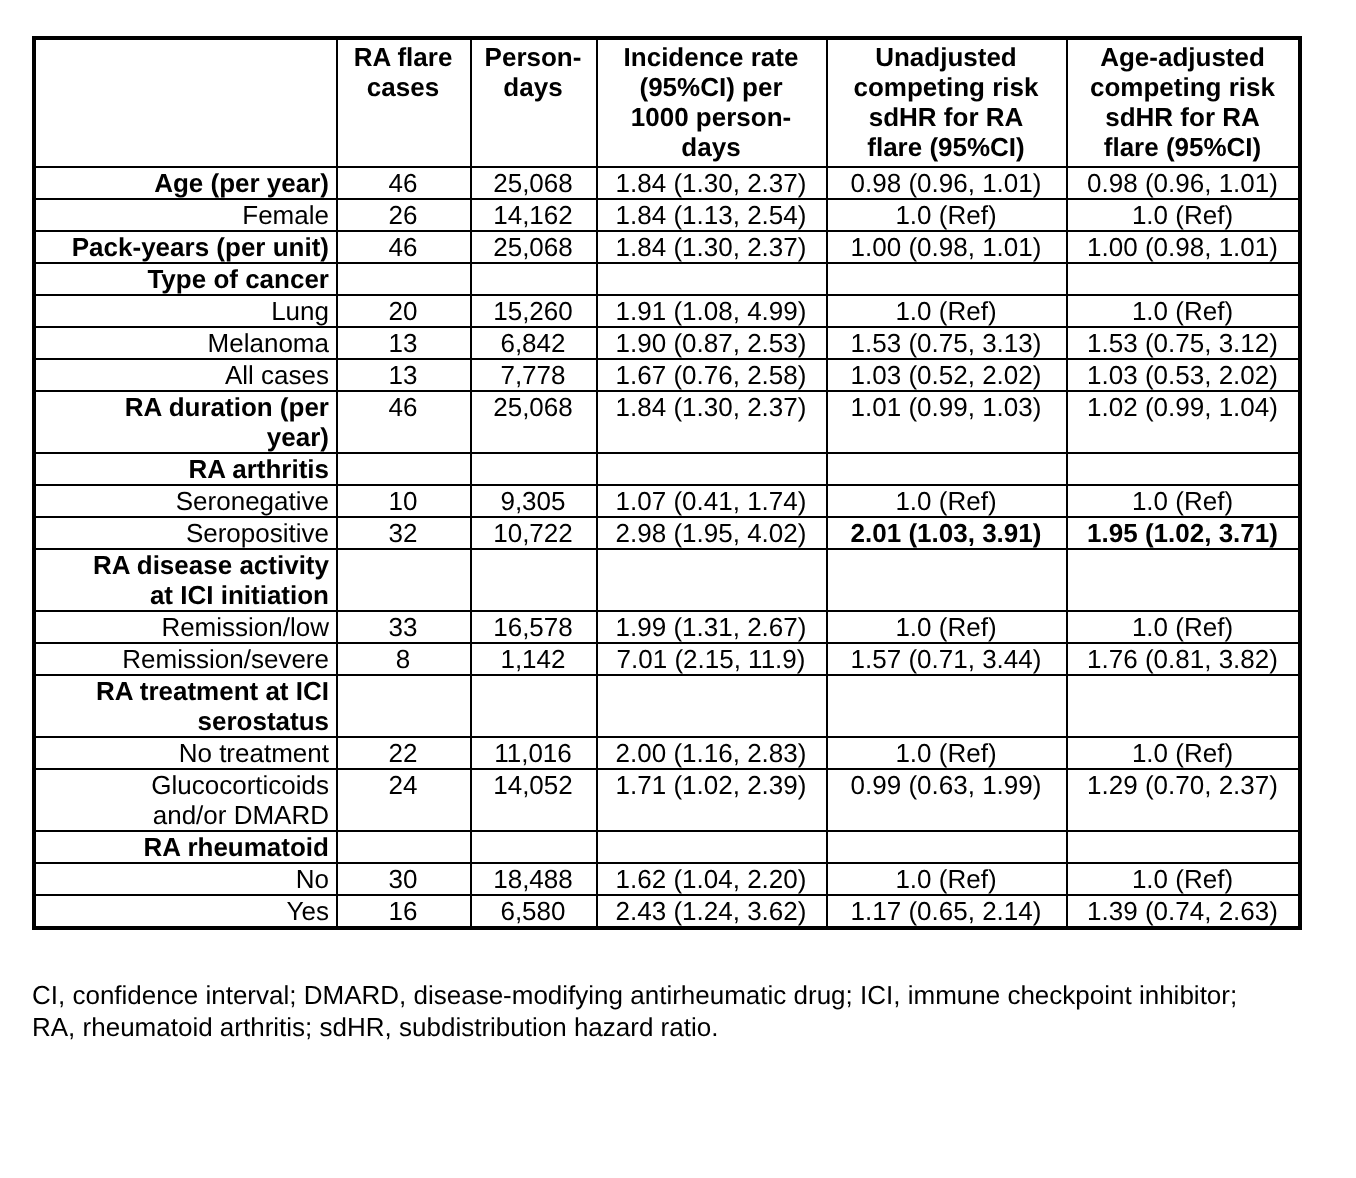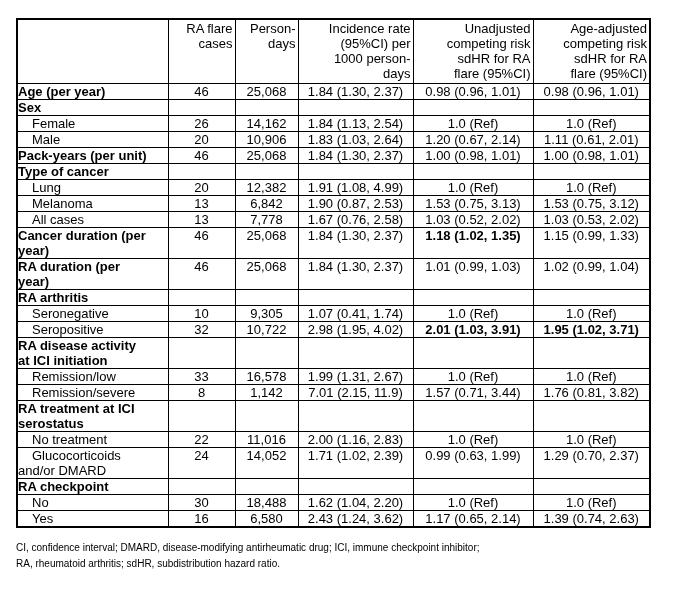--- a/index.html
+++ b/index.html
@@ -20,40 +20,40 @@
   }
   .results th, .results td {
     border: 1px solid #000000;
     font-size: 13px;
     line-height: 15px;
     vertical-align: top;
     padding: 0 2px;
     overflow: hidden;
   }
   .results th {
-    font-weight: normal;
-    text-align: right;
+    font-weight: bold;
+    text-align: center;
     white-space: pre-line;
     padding: 1px 2px 2px 2px;
   }
   .results td { height: 16px; }
   td.value { text-align: center; }
   td.value.bold { font-weight: bold; }
   td.label {
-    text-align: left;
+    text-align: right;
     padding-left: 0;
     padding-right: 3px;
     white-space: pre-line;
   }
   td.label.category, td.label.section { font-weight: bold; }
   td.label.item { text-indent: 14px; }
 
   .footnote {
-    margin-top: 12px;
-    font-size: 10px;
+    margin-top: 25px;
+    font-size: 13px;
     line-height: 16px;
     width: 655px;
   }
 </style>
 </head>
 <body>
 
 <div class="page">
 
   <table class="results">
@@ -89,91 +89,66 @@
     <tbody>
         <tr>
           <td class="label category">Age (per year)</td>
           <td class="value">46</td>
           <td class="value">25,068</td>
           <td class="value">1.84 (1.30, 2.37)</td>
           <td class="value">0.98 (0.96, 1.01)</td>
           <td class="value">0.98 (0.96, 1.01)</td>
         </tr>
         <tr>
-          <td class="label section">Sex</td>
-          <td class="value"></td>
-          <td class="value"></td>
-          <td class="value"></td>
-          <td class="value"></td>
-          <td class="value"></td>
-        </tr>
-        <tr>
           <td class="label item">Female</td>
           <td class="value">26</td>
           <td class="value">14,162</td>
           <td class="value">1.84 (1.13, 2.54)</td>
           <td class="value">1.0 (Ref)</td>
           <td class="value">1.0 (Ref)</td>
-        </tr>
-        <tr>
-          <td class="label item">Male</td>
-          <td class="value">20</td>
-          <td class="value">10,906</td>
-          <td class="value">1.83 (1.03, 2.64)</td>
-          <td class="value">1.20 (0.67, 2.14)</td>
-          <td class="value">1.11 (0.61, 2.01)</td>
         </tr>
         <tr>
           <td class="label category">Pack-years (per unit)</td>
           <td class="value">46</td>
           <td class="value">25,068</td>
           <td class="value">1.84 (1.30, 2.37)</td>
           <td class="value">1.00 (0.98, 1.01)</td>
           <td class="value">1.00 (0.98, 1.01)</td>
         </tr>
         <tr>
           <td class="label section">Type of cancer</td>
           <td class="value"></td>
           <td class="value"></td>
           <td class="value"></td>
           <td class="value"></td>
           <td class="value"></td>
         </tr>
         <tr>
           <td class="label item">Lung</td>
           <td class="value">20</td>
-          <td class="value">12,382</td>
+          <td class="value">15,260</td>
           <td class="value">1.91 (1.08, 4.99)</td>
           <td class="value">1.0 (Ref)</td>
           <td class="value">1.0 (Ref)</td>
         </tr>
         <tr>
           <td class="label item">Melanoma</td>
           <td class="value">13</td>
           <td class="value">6,842</td>
           <td class="value">1.90 (0.87, 2.53)</td>
           <td class="value">1.53 (0.75, 3.13)</td>
           <td class="value">1.53 (0.75, 3.12)</td>
         </tr>
         <tr>
           <td class="label item">All cases</td>
           <td class="value">13</td>
           <td class="value">7,778</td>
           <td class="value">1.67 (0.76, 2.58)</td>
           <td class="value">1.03 (0.52, 2.02)</td>
           <td class="value">1.03 (0.53, 2.02)</td>
-        </tr>
-        <tr>
-          <td class="label category">Cancer duration (per
-year)</td>
-          <td class="value">46</td>
-          <td class="value">25,068</td>
-          <td class="value">1.84 (1.30, 2.37)</td>
-          <td class="value bold">1.18 (1.02, 1.35)</td>
-          <td class="value">1.15 (0.99, 1.33)</td>
         </tr>
         <tr>
           <td class="label category">RA duration (per
 year)</td>
           <td class="value">46</td>
           <td class="value">25,068</td>
           <td class="value">1.84 (1.30, 2.37)</td>
           <td class="value">1.01 (0.99, 1.03)</td>
           <td class="value">1.02 (0.99, 1.04)</td>
         </tr>
@@ -246,21 +221,21 @@
         <tr>
           <td class="label item">Glucocorticoids
 and/or DMARD</td>
           <td class="value">24</td>
           <td class="value">14,052</td>
           <td class="value">1.71 (1.02, 2.39)</td>
           <td class="value">0.99 (0.63, 1.99)</td>
           <td class="value">1.29 (0.70, 2.37)</td>
         </tr>
         <tr>
-          <td class="label section">RA checkpoint</td>
+          <td class="label section">RA rheumatoid</td>
           <td class="value"></td>
           <td class="value"></td>
           <td class="value"></td>
           <td class="value"></td>
           <td class="value"></td>
         </tr>
         <tr>
           <td class="label item">No</td>
           <td class="value">30</td>
           <td class="value">18,488</td>

